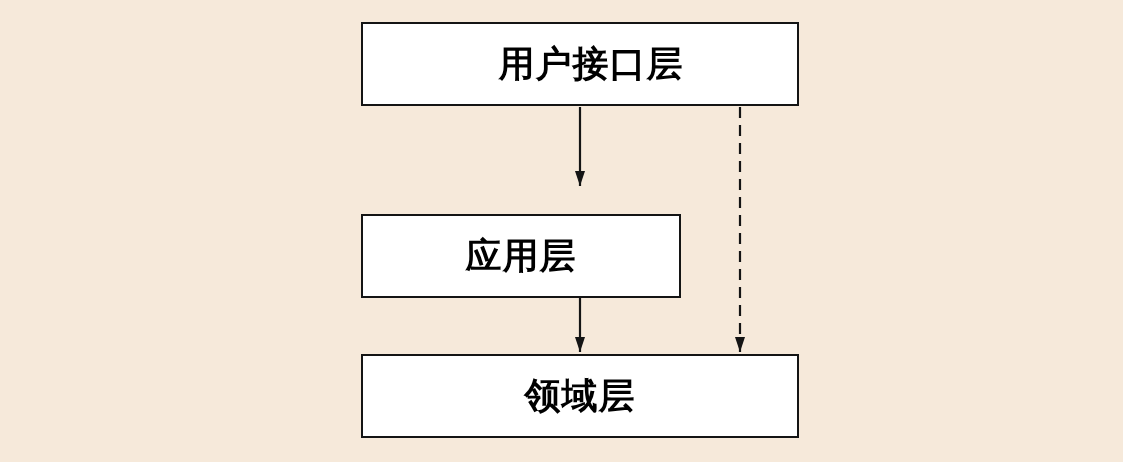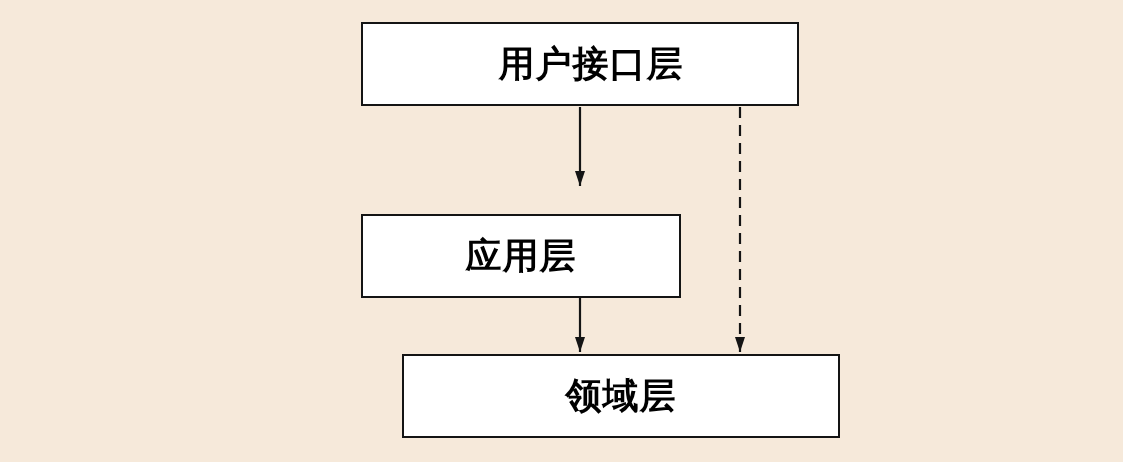--- a/index.html
+++ b/index.html
@@ -40,21 +40,21 @@
   }
   .node-label {
     font-size: 36px;
     font-weight: 700;
     color: #000000;
     letter-spacing: 1px;
     white-space: nowrap;
   }
   #node-ui     { left: 361px; top: 22px;  width: 438px; height: 84px; padding-left: 22px; }
   #node-app    { left: 361px; top: 188px; width: 320px; height: 84px; margin-top: 26px; }
-  #node-domain { left: 361px; top: 354px; width: 438px; height: 84px; margin-left: 41px; }
+  #node-domain { left: 361px; top: 354px; width: 438px; height: 84px; }
 </style>
 </head>
 <body>
 
 <div class="canvas">
 
   <svg class="connectors" viewBox="0 0 1123 462" xmlns="http://www.w3.org/2000/svg">
     <defs>
       <marker id="arrowhead" markerUnits="userSpaceOnUse" markerWidth="16" markerHeight="12" refX="15" refY="5" orient="auto">
         <path d="M0,0 L15,5 L0,10 Z" fill="#141414"></path>

